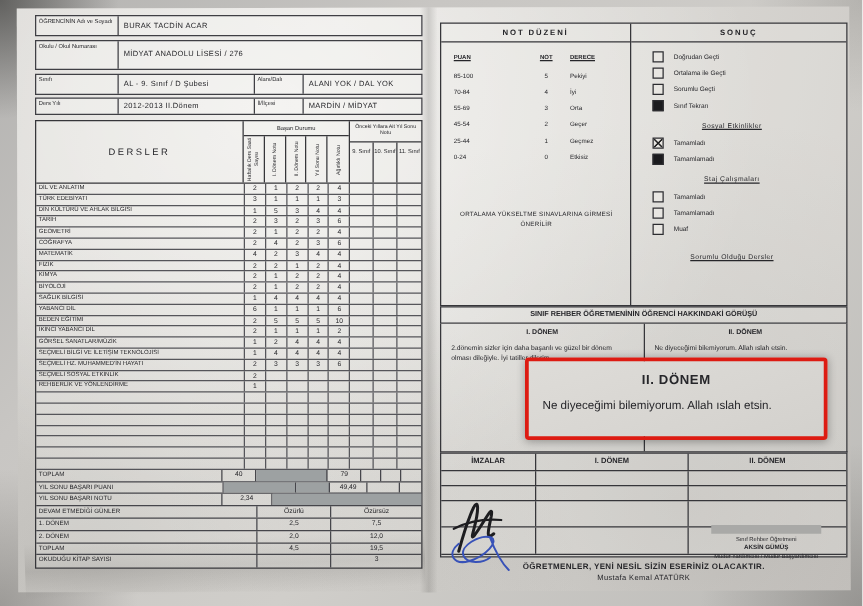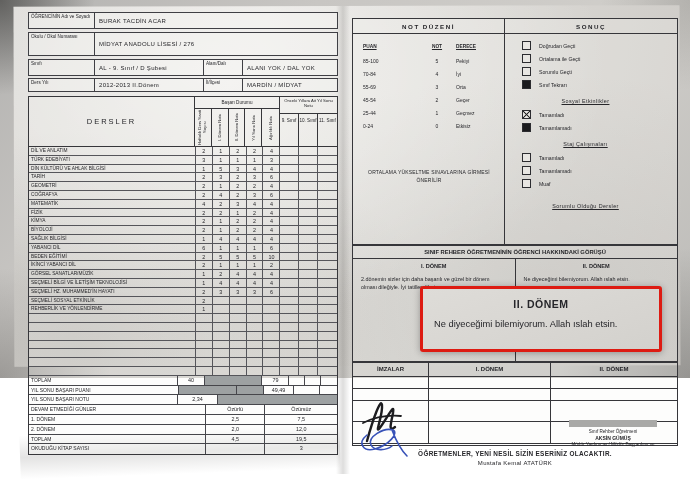--- a/index.html
+++ b/index.html
@@ -1,18 +1,18 @@
 <!DOCTYPE html>
 <html><head>
 <meta charset="utf-8">
 <style>
   *{margin:0;padding:0;box-sizing:border-box}
   html,body{width:690px;height:485px;overflow:hidden;background:#fff;
     font-family:"Liberation Sans",sans-serif;color:#26262a}
-  #stage{position:relative;width:690px;height:378px;
+  #stage{position:relative;width:690px;height:485px;
     background:
       radial-gradient(circle at 0% 0%, rgba(30,30,28,.55), transparent 95px),
       radial-gradient(circle at 100% 0%, rgba(120,118,114,.30), transparent 90px),
       radial-gradient(circle at 0% 100%, rgba(100,98,95,.45), transparent 110px),
       radial-gradient(circle at 100% 100%, rgba(95,93,90,.40), transparent 130px),
       linear-gradient(135deg,#b3b2b0,#c8c6c3 30%,#d0cecA 60%,#bbbab7)}
   .paper{position:absolute;left:14px;top:6px;right:10px;bottom:12px;
     background:
       radial-gradient(ellipse at 30% 18%, rgba(255,255,255,.55), transparent 60%),
       radial-gradient(ellipse at 80% 85%, rgba(120,118,114,.22), transparent 55%),

